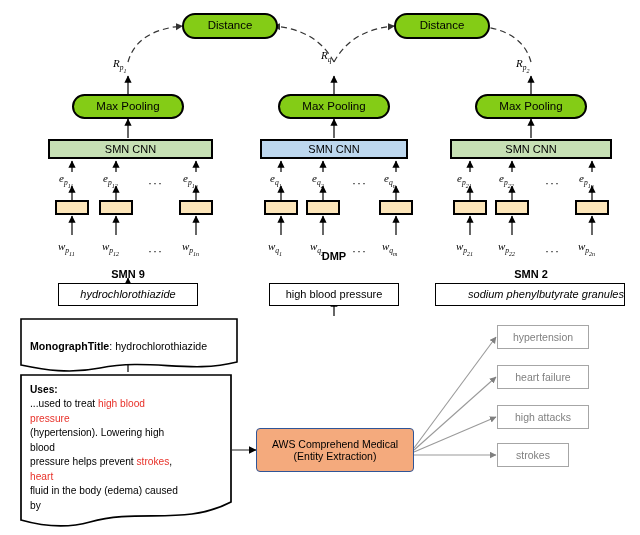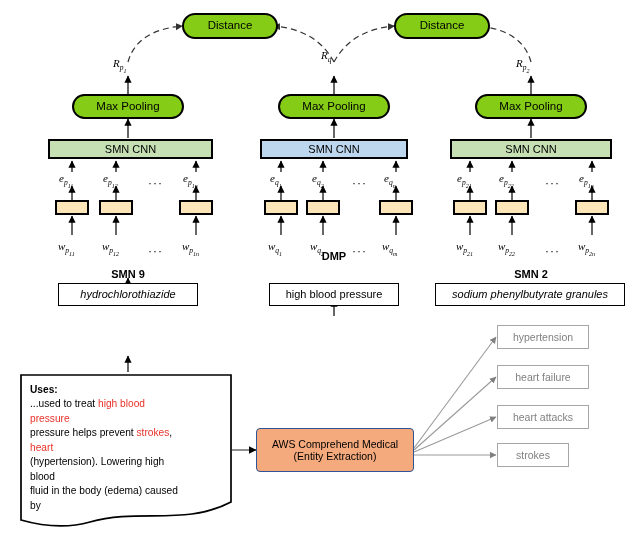--- a/index.html
+++ b/index.html
@@ -249,51 +249,59 @@
   <div class="node colhead" style="left:491px;top:267px;width:80px;height:14px;">
     <span>SMN 2</span>
   </div>
 
   <div class="node plainbox italicbox" style="left:58px;top:283px;width:140px;height:23px;">
     <span>hydrochlorothiazide</span>
   </div>
   <div class="node plainbox" style="left:269px;top:283px;width:130px;height:23px;">
     <span>high blood pressure</span>
   </div>
-  <div class="node plainbox italicbox" style="left:435px;top:283px;width:190px;height:23px;">
+  <div class="node plainbox italicbox" style="left:435px;top:283px;width:190px;height:23px;justify-content:flex-end;">
     <span>sodium phenylbutyrate granules</span>
   </div>
 
+  <div class="docbox" style="left:20px;top:318px;width:218px;height:56px;">
+    <svg width="218" height="56" viewBox="0 0 218 56" style="position:absolute;left:0;top:0;">
+      <path d="M1,1 L217,1 L217,44 C170,56 130,40 80,50 C50,56 25,52 1,47 Z" fill="#ffffff" stroke="#000000" stroke-width="1.6"></path>
+    </svg>
+    <div class="doctext" style="font-size:10.6px;top:12px;">
+      <b>MonographTitle</b><span>: </span><span>hydrochlorothiazide</span>
+    </div>
+  </div>
 
   <div class="docbox" style="left:20px;top:374px;width:168px;height:158px;">
     <svg width="212" height="158" viewBox="0 0 212 158" style="position:absolute;left:0;top:0;">
       <path d="M1,1 L211,1 L211,128 C165,152 120,134 70,148 C45,155 22,152 1,146 Z" fill="#ffffff" stroke="#000000" stroke-width="1.7"></path>
     </svg>
     <div class="doctext">
       <div style="font-weight:bold;">Uses:</div>
       <div id="uses-lines">
           <div><span>...used to treat </span><span class="red">high blood pressure</span></div>
+          <div><span>(hypertension). Lowering high blood</span></div>
           <div><span>pressure helps prevent </span><span class="red">strokes</span><span>, </span><span class="red">heart</span></div>
-          <div><span>(hypertension). Lowering high blood</span></div>
           <div><span>fluid in the body (edema) caused by</span></div>
         </div>
     </div>
   </div>
 
   <div class="node awsbox" style="left:256px;top:428px;width:158px;height:44px;">
     <span>AWS Comprehend Medical</span>
     <span>(Entity Extraction)</span>
   </div>
 
   <div class="node entitybox" style="left:497px;top:325px;width:92px;height:24px;">
     <span>hypertension</span>
   </div>
   <div class="node entitybox" style="left:497px;top:365px;width:92px;height:24px;">
     <span>heart failure</span>
   </div>
   <div class="node entitybox" style="left:497px;top:405px;width:92px;height:24px;">
-    <span>heart attacks</span>
+    <span>high attacks</span>
   </div>
   <div class="node entitybox" style="left:497px;top:443px;width:72px;height:24px;">
     <span>strokes</span>
   </div>
 
 </div>
 
 </body></html>

